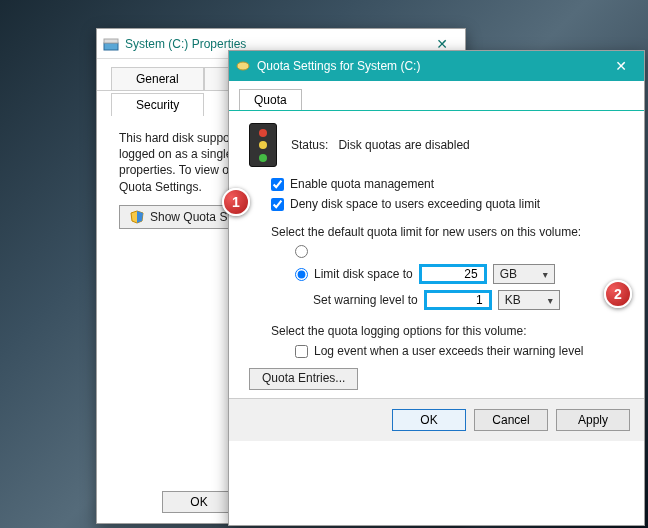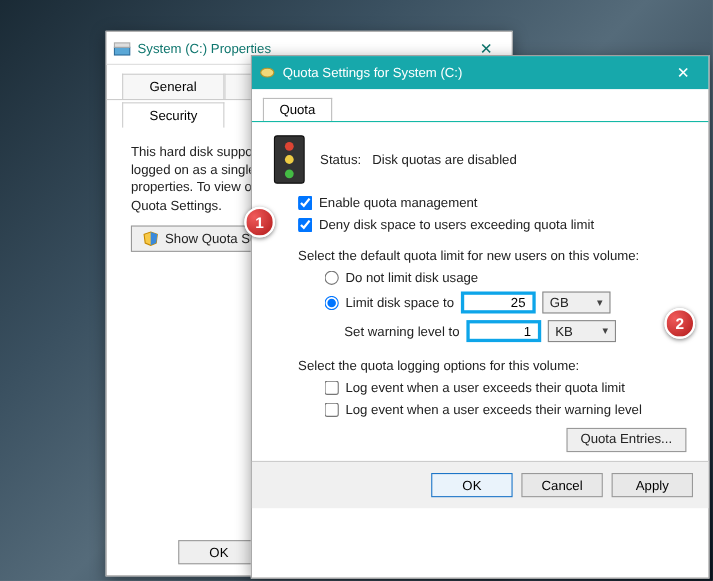--- a/index.html
+++ b/index.html
@@ -102,21 +102,21 @@
     width:68px; height:20px; border:3px solid #0ea5e9; text-align:right; padding:2px 6px;
     font-family:inherit; font-size:12px; margin:0 6px;
   }
   .unit {
     width:62px; height:20px; border:1px solid #888; background:#efefef;
     display:inline-flex; align-items:center; justify-content:space-between;
     padding:0 6px; font-size:12px;
   }
   .unit .chev { font-size:10px; color:#444;}
   .quota-entries {
-    margin-top:10px; display:flex; justify-content:flex-end;
+    margin-top:10px; display:flex; 
   }
   .quota-entries .btn {
     border:1px solid #999; background:#efefef; padding:2px 12px; height:22px;
   }
   .dlg-buttons {
     border-top:1px solid #ccc;
     padding:10px 14px;
     display:flex; justify-content:flex-end; gap:8px;
     background:#f0f0f0;
   }
@@ -221,21 +221,20 @@
 
     <label class="row indent">
       <input type="checkbox" checked="" style="">
       <span>Deny disk space to users exceeding quota limit</span>
     </label>
 
     <div class="row indent" style="margin-top:14px">Select the default quota limit for new users on this volume:</div>
 
     <label class="row indent2">
       <input type="radio" name="limit" style="">
-      <span>Do not limit disk usage</span>
     </label>
 
     <div class="row indent2">
       <label style="display:flex;align-items:center;">
         <input type="radio" name="limit" checked="" style="">
         <span>Limit disk space to</span>
       </label>
       <input class="numbox" value="25" style="">
       <span class="unit">
         <span>GB</span>
@@ -247,24 +246,20 @@
       <span style="margin-left:18px">Set warning level to</span>
       <input class="numbox" value="1" style="">
       <span class="unit">
         <span>KB</span>
         <span class="chev">▾</span>
       </span>
     </div>
 
     <div class="row indent" style="margin-top:14px">Select the quota logging options for this volume:</div>
 
-    <label class="row indent2">
-      <input type="checkbox" style="">
-      <span>Log event when a user exceeds their quota limit</span>
-    </label>
 
     <label class="row indent2">
       <input type="checkbox" style="">
       <span>Log event when a user exceeds their warning level</span>
     </label>
 
     <div class="quota-entries">
       <div class="btn">Quota Entries...</div>
     </div>
   </div>

